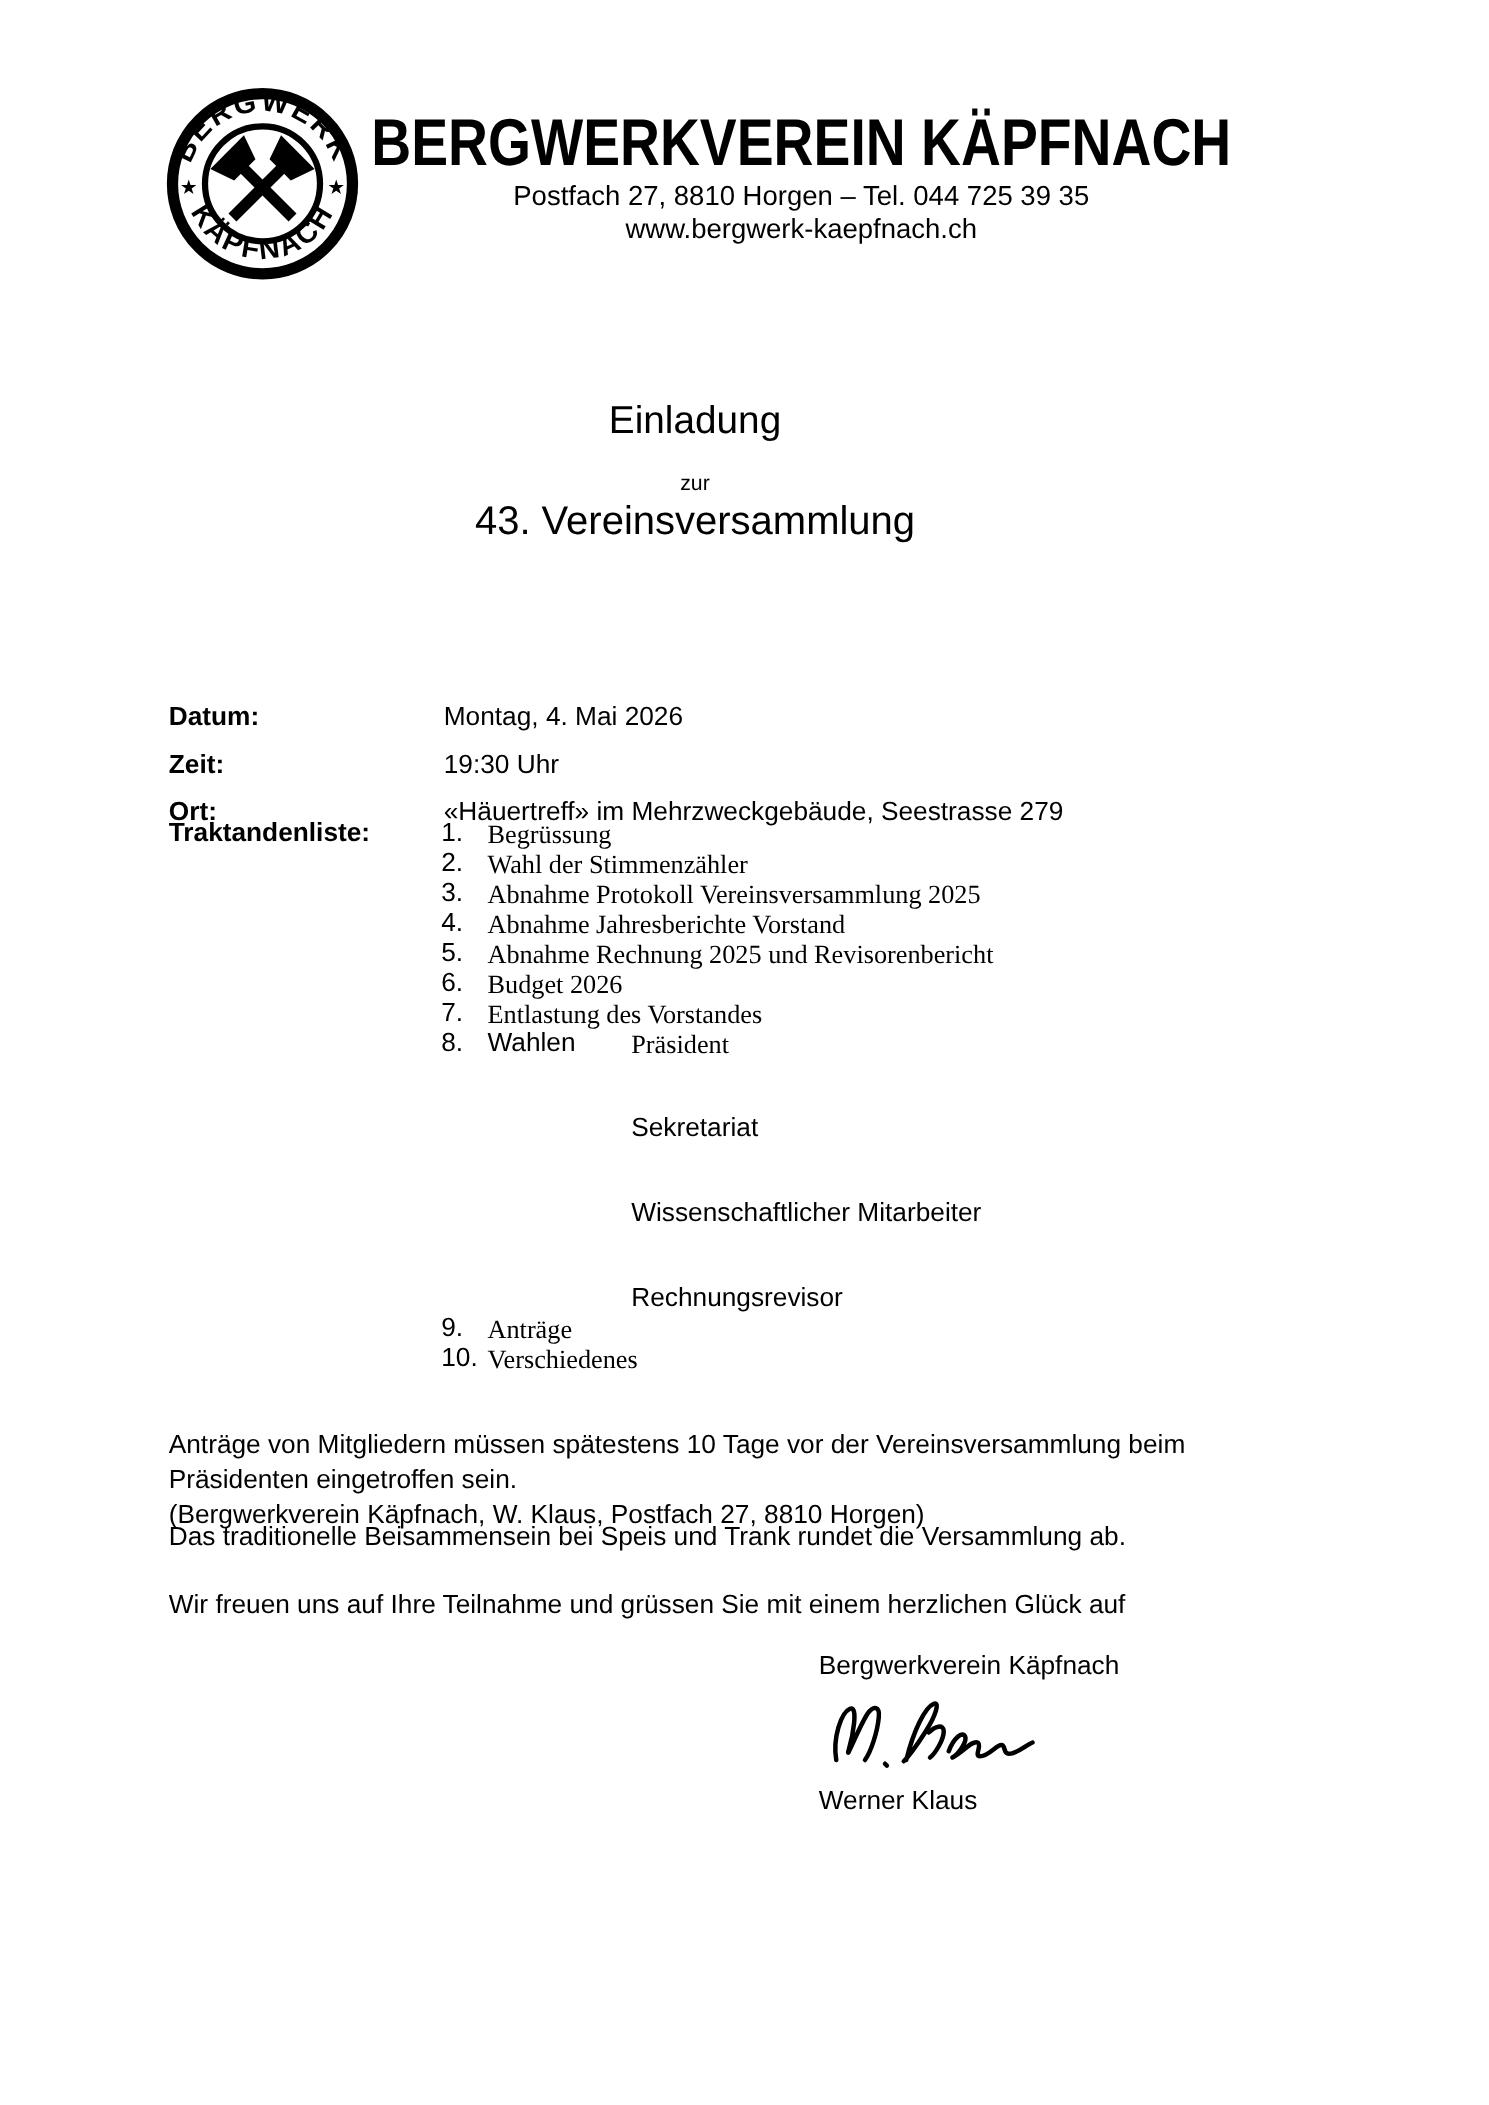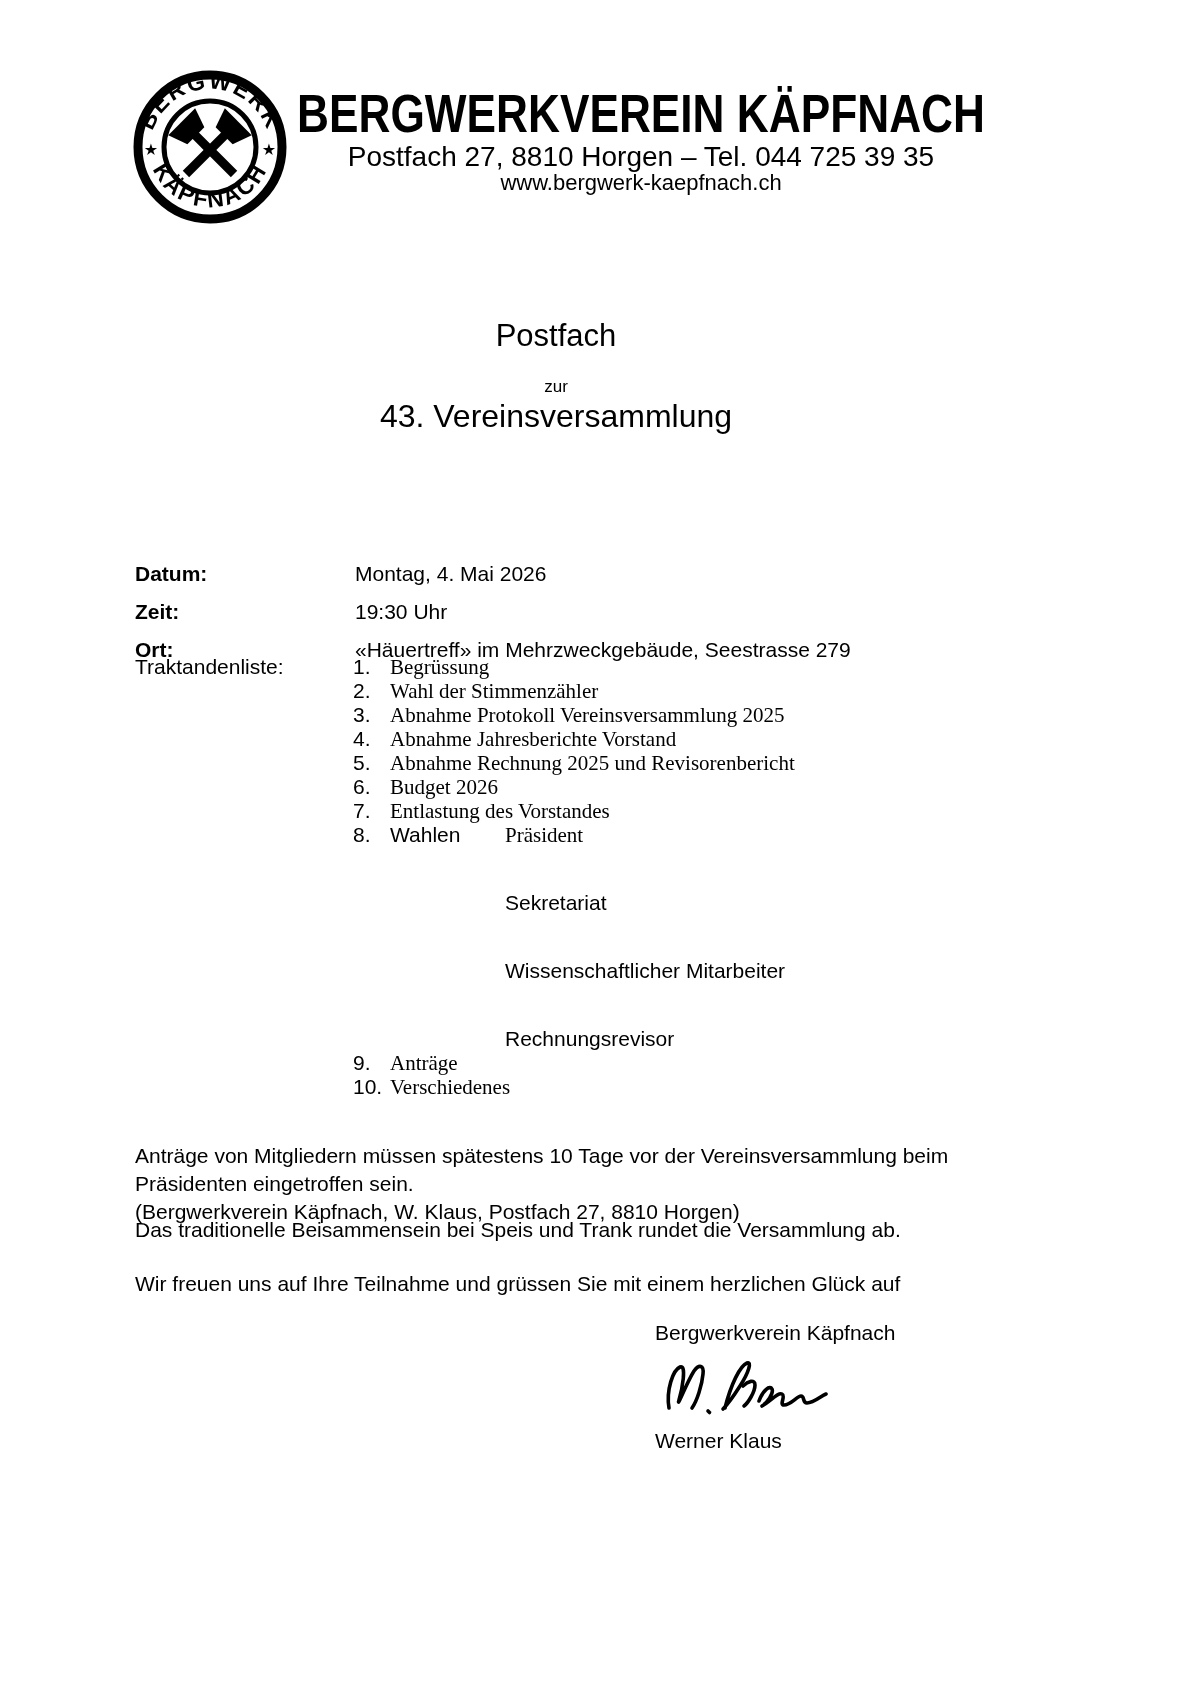--- a/index.html
+++ b/index.html
@@ -13,38 +13,38 @@
     overflow:hidden;
   }
 
   
   .logo { position:absolute; left:131px; top:68px; width:158px; height:158px; }
   .logo svg text { font-family:"Liberation Sans", sans-serif; }
 
   .header-right { position:absolute; left:297px; top:86px; width:688px; text-align:center; }
   .org-title-svg { display:block; }
   .org-title-svg text { font-family:"Liberation Sans", sans-serif; font-weight:bold; }
-  .addr-line { font-size:28px; line-height:26px; white-space:nowrap; }
+  .addr-line { font-size:22px; line-height:26px; white-space:nowrap; }
   .web-line  { font-size:22px; line-height:26px; white-space:nowrap; }
 
   
   .headings { position:absolute; left:135px; top:318px; width:842px; text-align:center; }
   .h-einladung { font-size:31px; line-height:36px; }
   .h-zur       { font-size:17px; line-height:20px; margin-top:23px; }
   .h-meeting   { font-size:32px; line-height:38px; }
 
   
   .details { position:absolute; left:135px; top:514px; font-size:21px;margin-top:48px; }
   .detail-row { display:flex; line-height:24px; margin-bottom:14px; }
   .detail-label { font-weight:bold; width:220px; flex:0 0 220px; }
   .detail-value { white-space:nowrap; }
 
   
   .agenda { position:absolute; left:135px; top:655px; font-size:21px; line-height:24px; display:flex; }
-  .agenda-label { font-weight:normal; width:218px; flex:0 0 218px; }
+  .agenda-label { font-weight:bold; width:218px; flex:0 0 218px; }
   .agenda-list { }
   .agenda-item { display:flex; }
   .agenda-num { width:37px; flex:0 0 37px; }
   .agenda-text { white-space:nowrap;font-family:Liberation Serif, serif; }
   .agenda-text-wahlen { white-space:nowrap; width:115px; }
   .agenda-sub { padding-left:152px; white-space:nowrap;margin-top:44px; }
   .item8 { display:flex; }
 
   
   .para { position:absolute; left:135px; font-size:21px; line-height:28px; white-space:pre-line; }
@@ -98,21 +98,21 @@
 
   <div class="header-right">
     <svg class="org-title-svg" width="688" height="58" viewBox="0 0 688 58">
       <text x="0" y="46" font-size="53" fill="#000" textLength="688" lengthAdjust="spacingAndGlyphs">BERGWERKVEREIN KÄPFNACH</text>
     </svg>
     <div class="addr-line">Postfach 27, 8810 Horgen – Tel. 044 725 39 35</div>
     <div class="web-line">www.bergwerk-kaepfnach.ch</div>
   </div>
 
   <div class="headings">
-    <div class="h-einladung">Postfach</div>
+    <div class="h-einladung">Einladung</div>
     <div class="h-zur">zur</div>
     <div class="h-meeting">43. Vereinsversammlung</div>
   </div>
 
   <div class="details">
     <div class="detail-row">
       <div class="detail-label">Datum:</div>
       <div class="detail-value">Montag, 4. Mai 2026</div>
     </div>
     <div class="detail-row">

